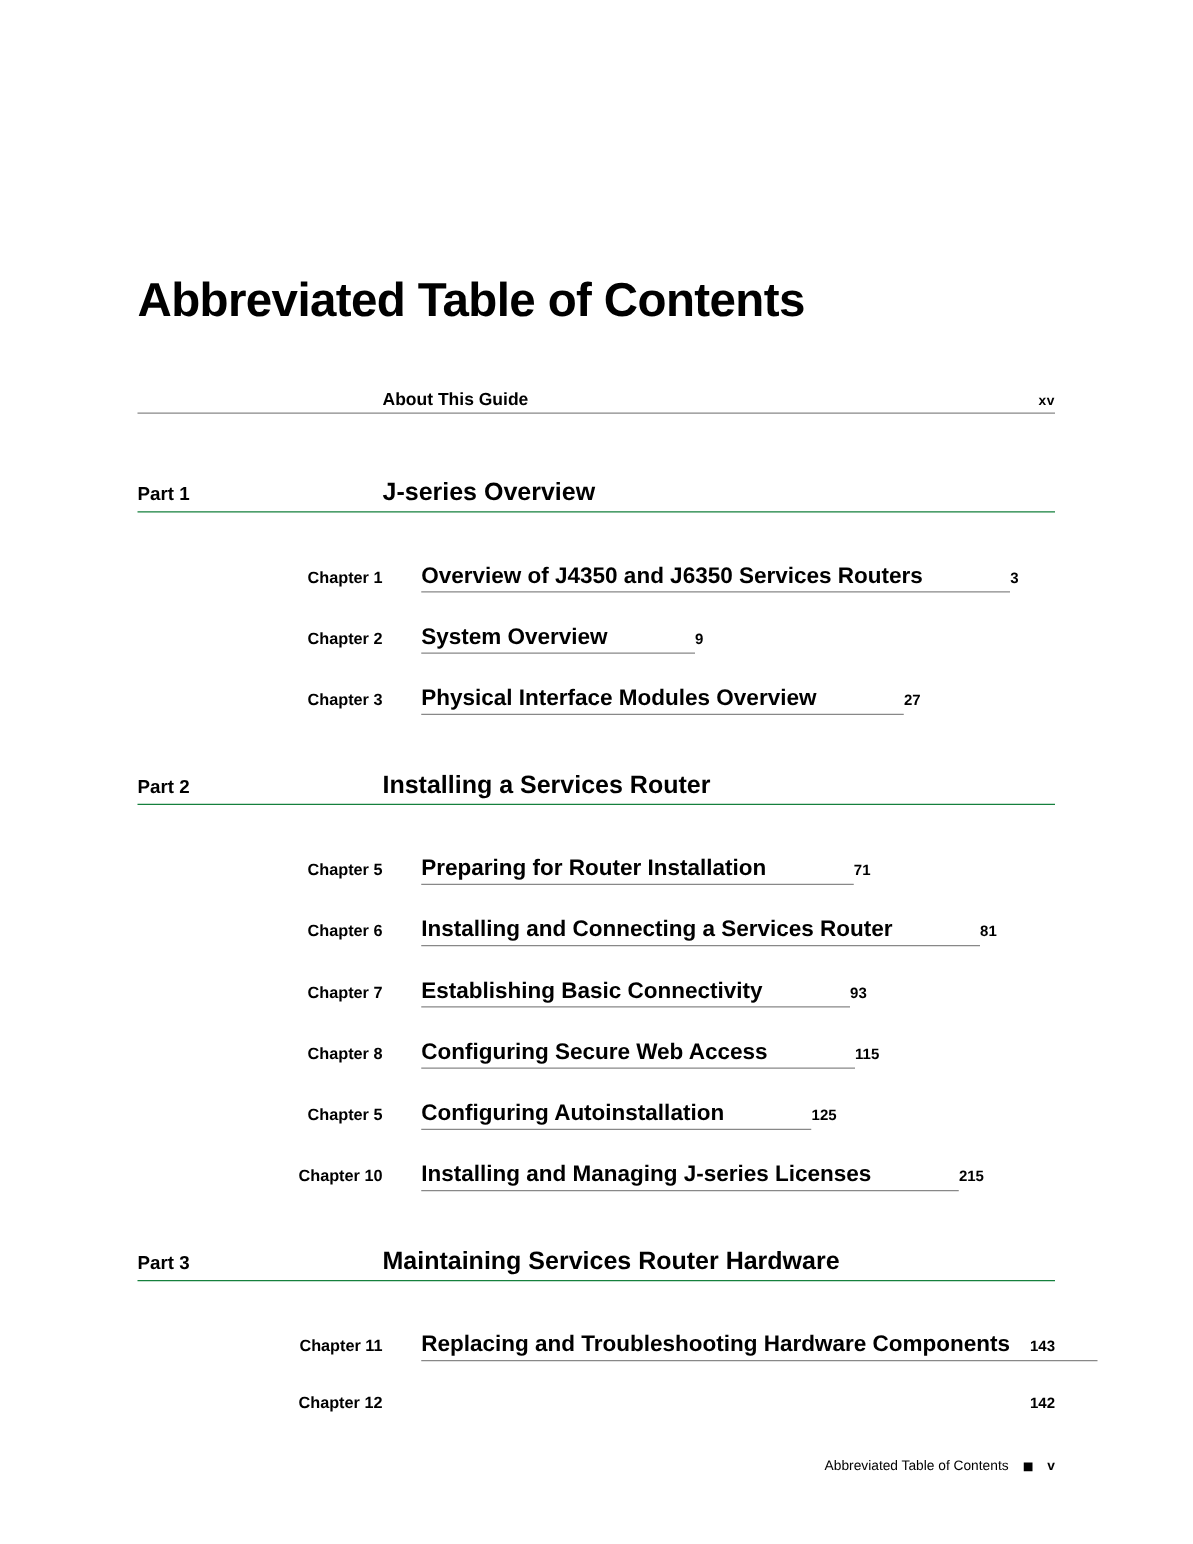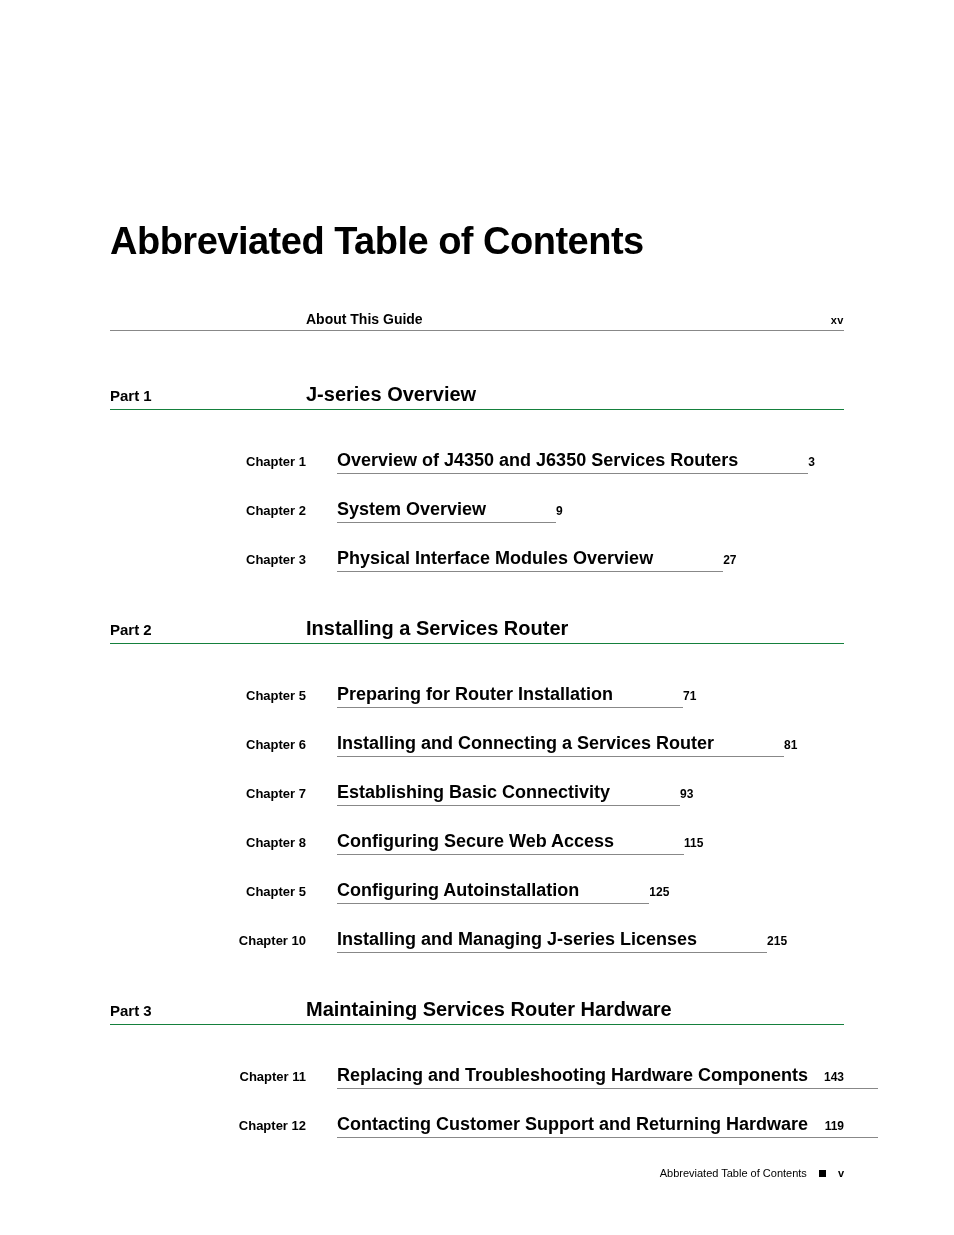--- a/index.html
+++ b/index.html
@@ -194,22 +194,21 @@
           <span class="part-label">Part 3</span>
           <span class="part-title">Maintaining Services Router Hardware</span>
         </div>
         <div class="chapter-row wide">
           <span class="ch-label">Chapter 11</span>
           <span class="ch-title">Replacing and Troubleshooting Hardware Components</span>
           <span class="ch-page">143</span>
         </div>
         <div class="chapter-row wide">
           <span class="ch-label">Chapter 12</span>
-          <span class="ch-title">Contacting Customer Support and Returning Hardware</span>
-          <span class="ch-page">119</span>
+          <span class="ch-page">142</span>
         </div>
         <div class="section-gap"></div>
       </div>
 
   </div>
 </div>
 
 <div class="footer">
   <span>Abbreviated Table of Contents</span>
   <span class="sq"></span>

